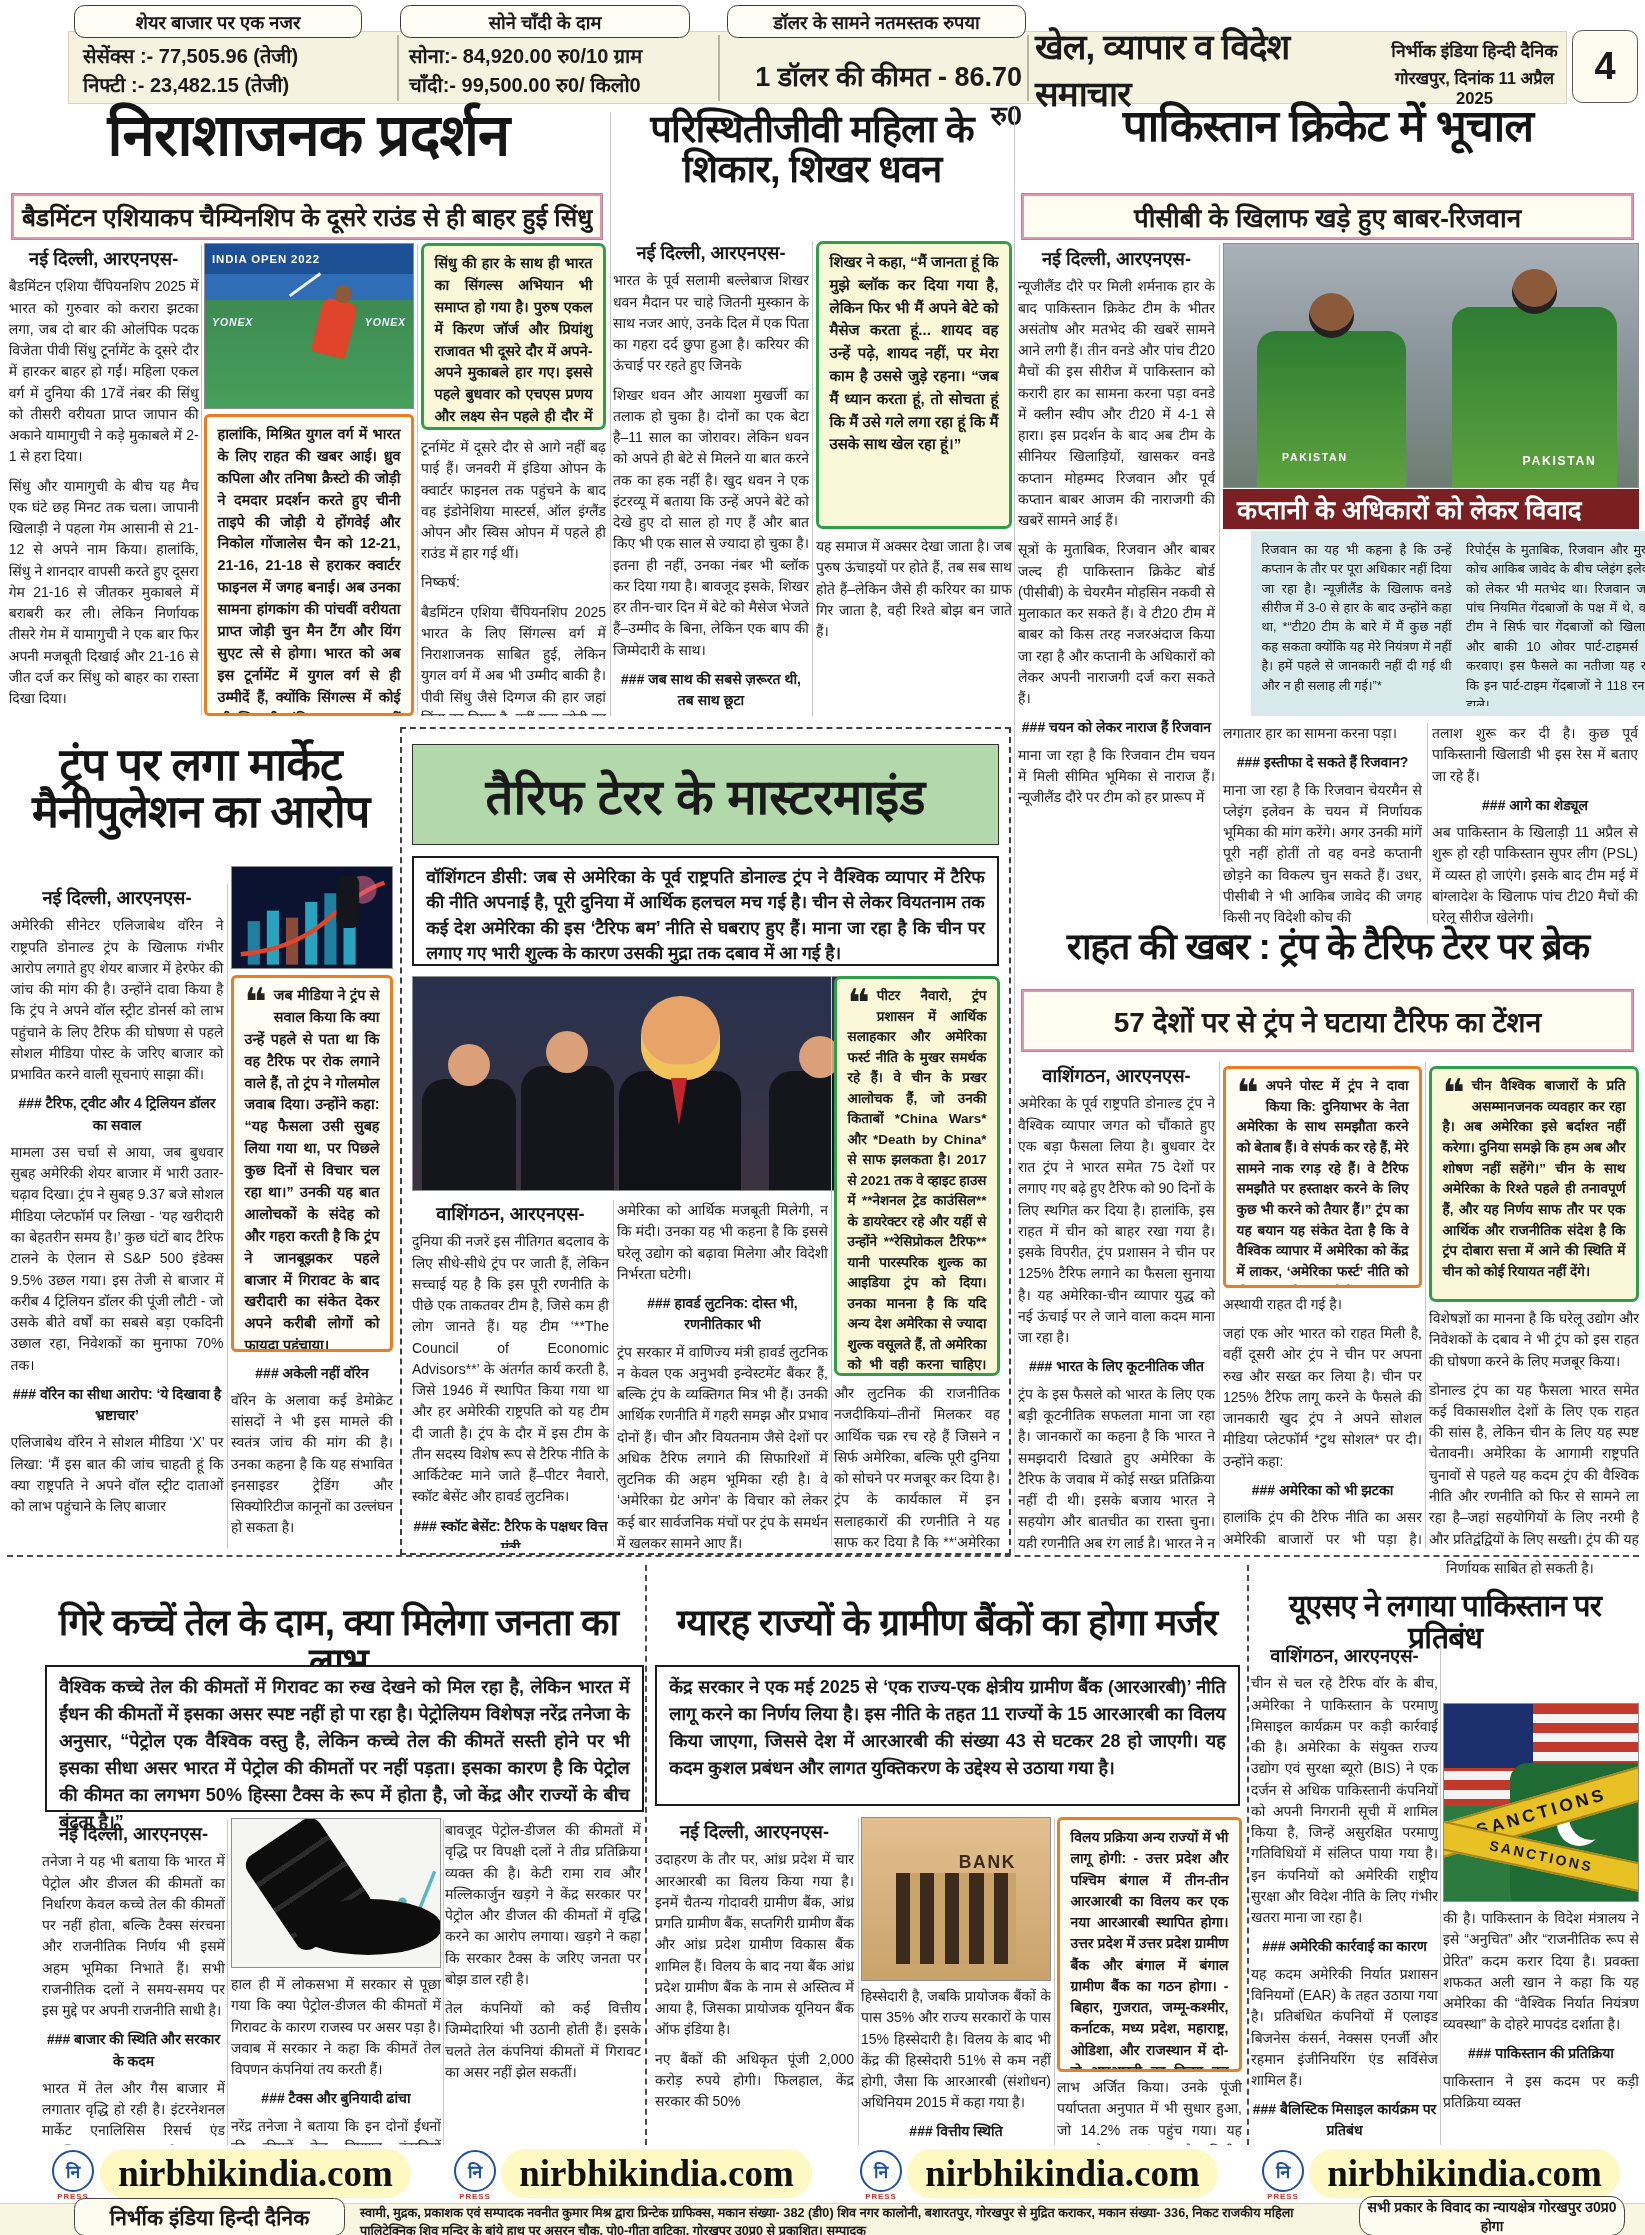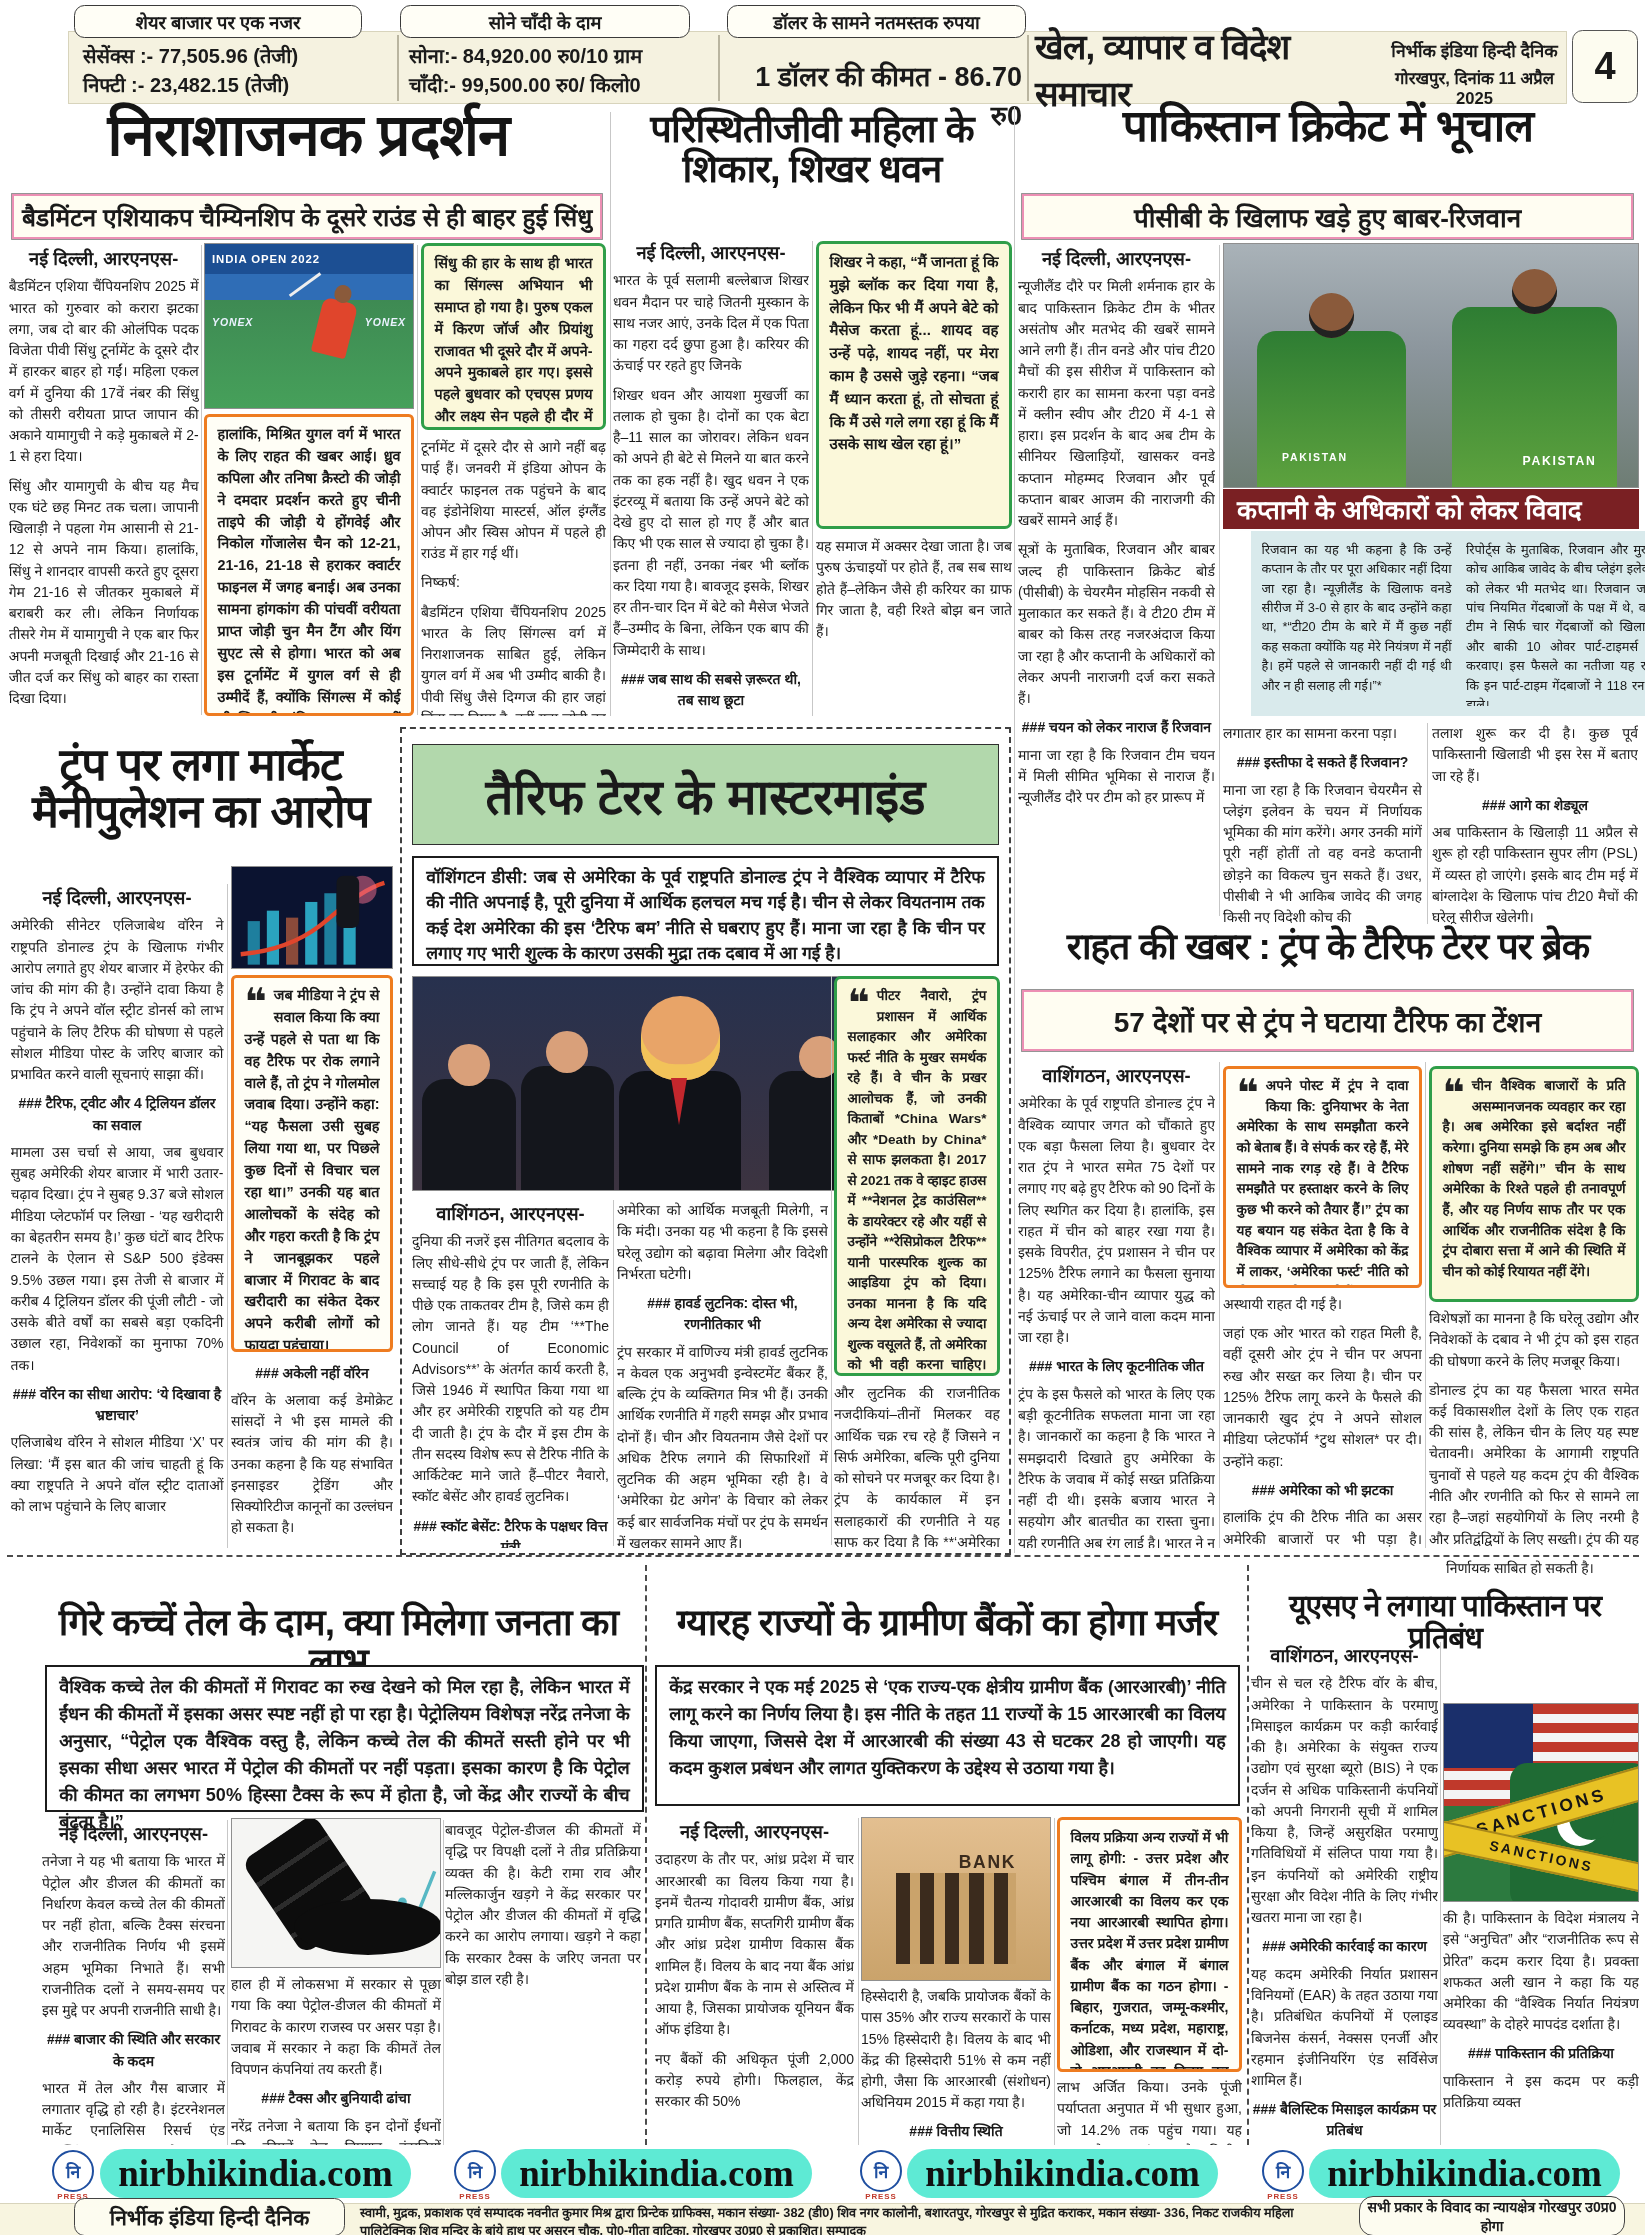--- a/index.html
+++ b/index.html
@@ -72,21 +72,21 @@
   .sc{background:#2c7a3f;}
   .sc-us{position:absolute;left:0;top:0;width:100%;height:52%;
          background:repeating-linear-gradient(180deg,#c0392b 0 9.6px,#f4f4f4 9.6px 19px);}
   .sc-us::before{content:"";position:absolute;left:0;top:0;width:46%;height:62%;background:#1a2f6b;}
   .sc-pk{position:absolute;right:-6%;bottom:-4%;width:72%;height:74%;background:#1f6b34;border-radius:17.5px;}
   .sc-pk::before{content:"";position:absolute;left:34%;top:26%;width:45px;height:45px;border-radius:50%;background:#fff;}
   .sc-pk::after{content:"";position:absolute;left:42%;top:22%;width:45px;height:45px;border-radius:50%;background:#1f6b34;}
   .tape{position:absolute;background:#e8c224;border-top:2.6px solid #a8881a;border-bottom:2.6px solid #a8881a;color:#151515;
         font-weight:800;display:flex;align-items:center;justify-content:center;}
   
-  .sitebar{background:#5eead4;border-radius:26px;display:flex;align-items:center;justify-content:center;
+  .sitebar{background:#fef9c3;border-radius:26px;display:flex;align-items:center;justify-content:center;
            font-family:"Liberation Serif","DejaVu Serif",serif;font-weight:800;font-size:37px;color:#111;}
   .press{border:2.6px solid #1f4fa0;border-radius:50%;background:#fff;color:#1f4fa0;font-weight:800;font-size:17.5px;
          display:flex;align-items:center;justify-content:center;}
   .press-t{color:#c0392b;font-weight:800;font-size:7.9px;letter-spacing:0.9px;text-align:center;}
   .bstrip{background:#f8f5e0;border-top:0.9px solid #d8d4bc;}
   .fo-box{background:#fdfcf0;border:1.7px solid #444;border-radius:10.5px;display:flex;align-items:center;justify-content:center;
           font-weight:800;text-align:center;}
   .pub{font-size:12.7px;font-weight:700;line-height:1.4;}
 </style>
 </head>
@@ -314,20 +314,21 @@
   <div class="abs body" style="left:231px;top:1974px;width:210px;height:171px">
     <div>
         <p>हाल ही में लोकसभा में सरकार से पूछा गया कि क्या पेट्रोल-डीजल की कीमतों में गिरावट के कारण राजस्व पर असर पड़ा है। जवाब में सरकार ने कहा कि कीमतें तेल विपणन कंपनियां तय करती हैं।</p>
         <p class="ssh">### टैक्स और बुनियादी ढांचा</p>
         <p>नरेंद्र तनेजा ने बताया कि इन दोनों ईंधनों की कीमतें तेल विपणन कंपनियों (OMCs) द्वारा अंतरराष्ट्रीय कीमतों से नियंत्रित होती हैं। भारत अपनी जरूरत का 85% से अधिक कच्चा तेल आयात करता है।</p>
       </div>
   </div>
   <div class="abs body" style="left:445px;top:1820px;width:196px;height:325px">
     <div>
         <p>बावजूद पेट्रोल-डीजल की कीमतों में वृद्धि पर विपक्षी दलों ने तीव्र प्रतिक्रिया व्यक्त की है। केटी रामा राव और मल्लिकार्जुन खड़गे ने केंद्र सरकार पर पेट्रोल और डीजल की कीमतों में वृद्धि करने का आरोप लगाया। खड़गे ने कहा कि सरकार टैक्स के जरिए जनता पर बोझ डाल रही है।</p>
+        <p>तेल कंपनियों को कई वित्तीय जिम्मेदारियां भी उठानी होती हैं। इसके चलते तेल कंपनियां कीमतों में गिरावट का असर नहीं झेल सकतीं।</p>
       </div>
   </div>
 
   <div class="abs hl" style="left:650px;top:1604px;width:594px;height:51px;font-size:37px">ग्यारह राज्यों के ग्रामीण बैंकों का होगा मर्जर</div>
   <div class="abs introbox" style="left:655px;top:1665px;width:585px;height:141px;font-size:18px;line-height:1.5">केंद्र सरकार ने एक मई 2025 से ‘एक राज्य-एक क्षेत्रीय ग्रामीण बैंक (आरआरबी)’ नीति लागू करने का निर्णय लिया है। इस नीति के तहत 11 राज्यों के 15 आरआरबी का विलय किया जाएगा, जिससे देश में आरआरबी की संख्या 43 से घटकर 28 हो जाएगी। यह कदम कुशल प्रबंधन और लागत युक्तिकरण के उद्देश्य से उठाया गया है।</div>
   <div class="abs body" style="left:655px;top:1818px;width:199px;height:327px">
     <div class="dl">नई दिल्ली, आरएनएस-</div>
     <div>
         <p>उदाहरण के तौर पर, आंध्र प्रदेश में चार आरआरबी का विलय किया गया है। इनमें चैतन्य गोदावरी ग्रामीण बैंक, आंध्र प्रगति ग्रामीण बैंक, सप्तगिरी ग्रामीण बैंक और आंध्र प्रदेश ग्रामीण विकास बैंक शामिल हैं। विलय के बाद नया बैंक आंध्र प्रदेश ग्रामीण बैंक के नाम से अस्तित्व में आया है, जिसका प्रायोजक यूनियन बैंक ऑफ इंडिया है।</p>
         <p>नए बैंकों की अधिकृत पूंजी 2,000 करोड़ रुपये होगी। फिलहाल, केंद्र सरकार की 50%</p>

